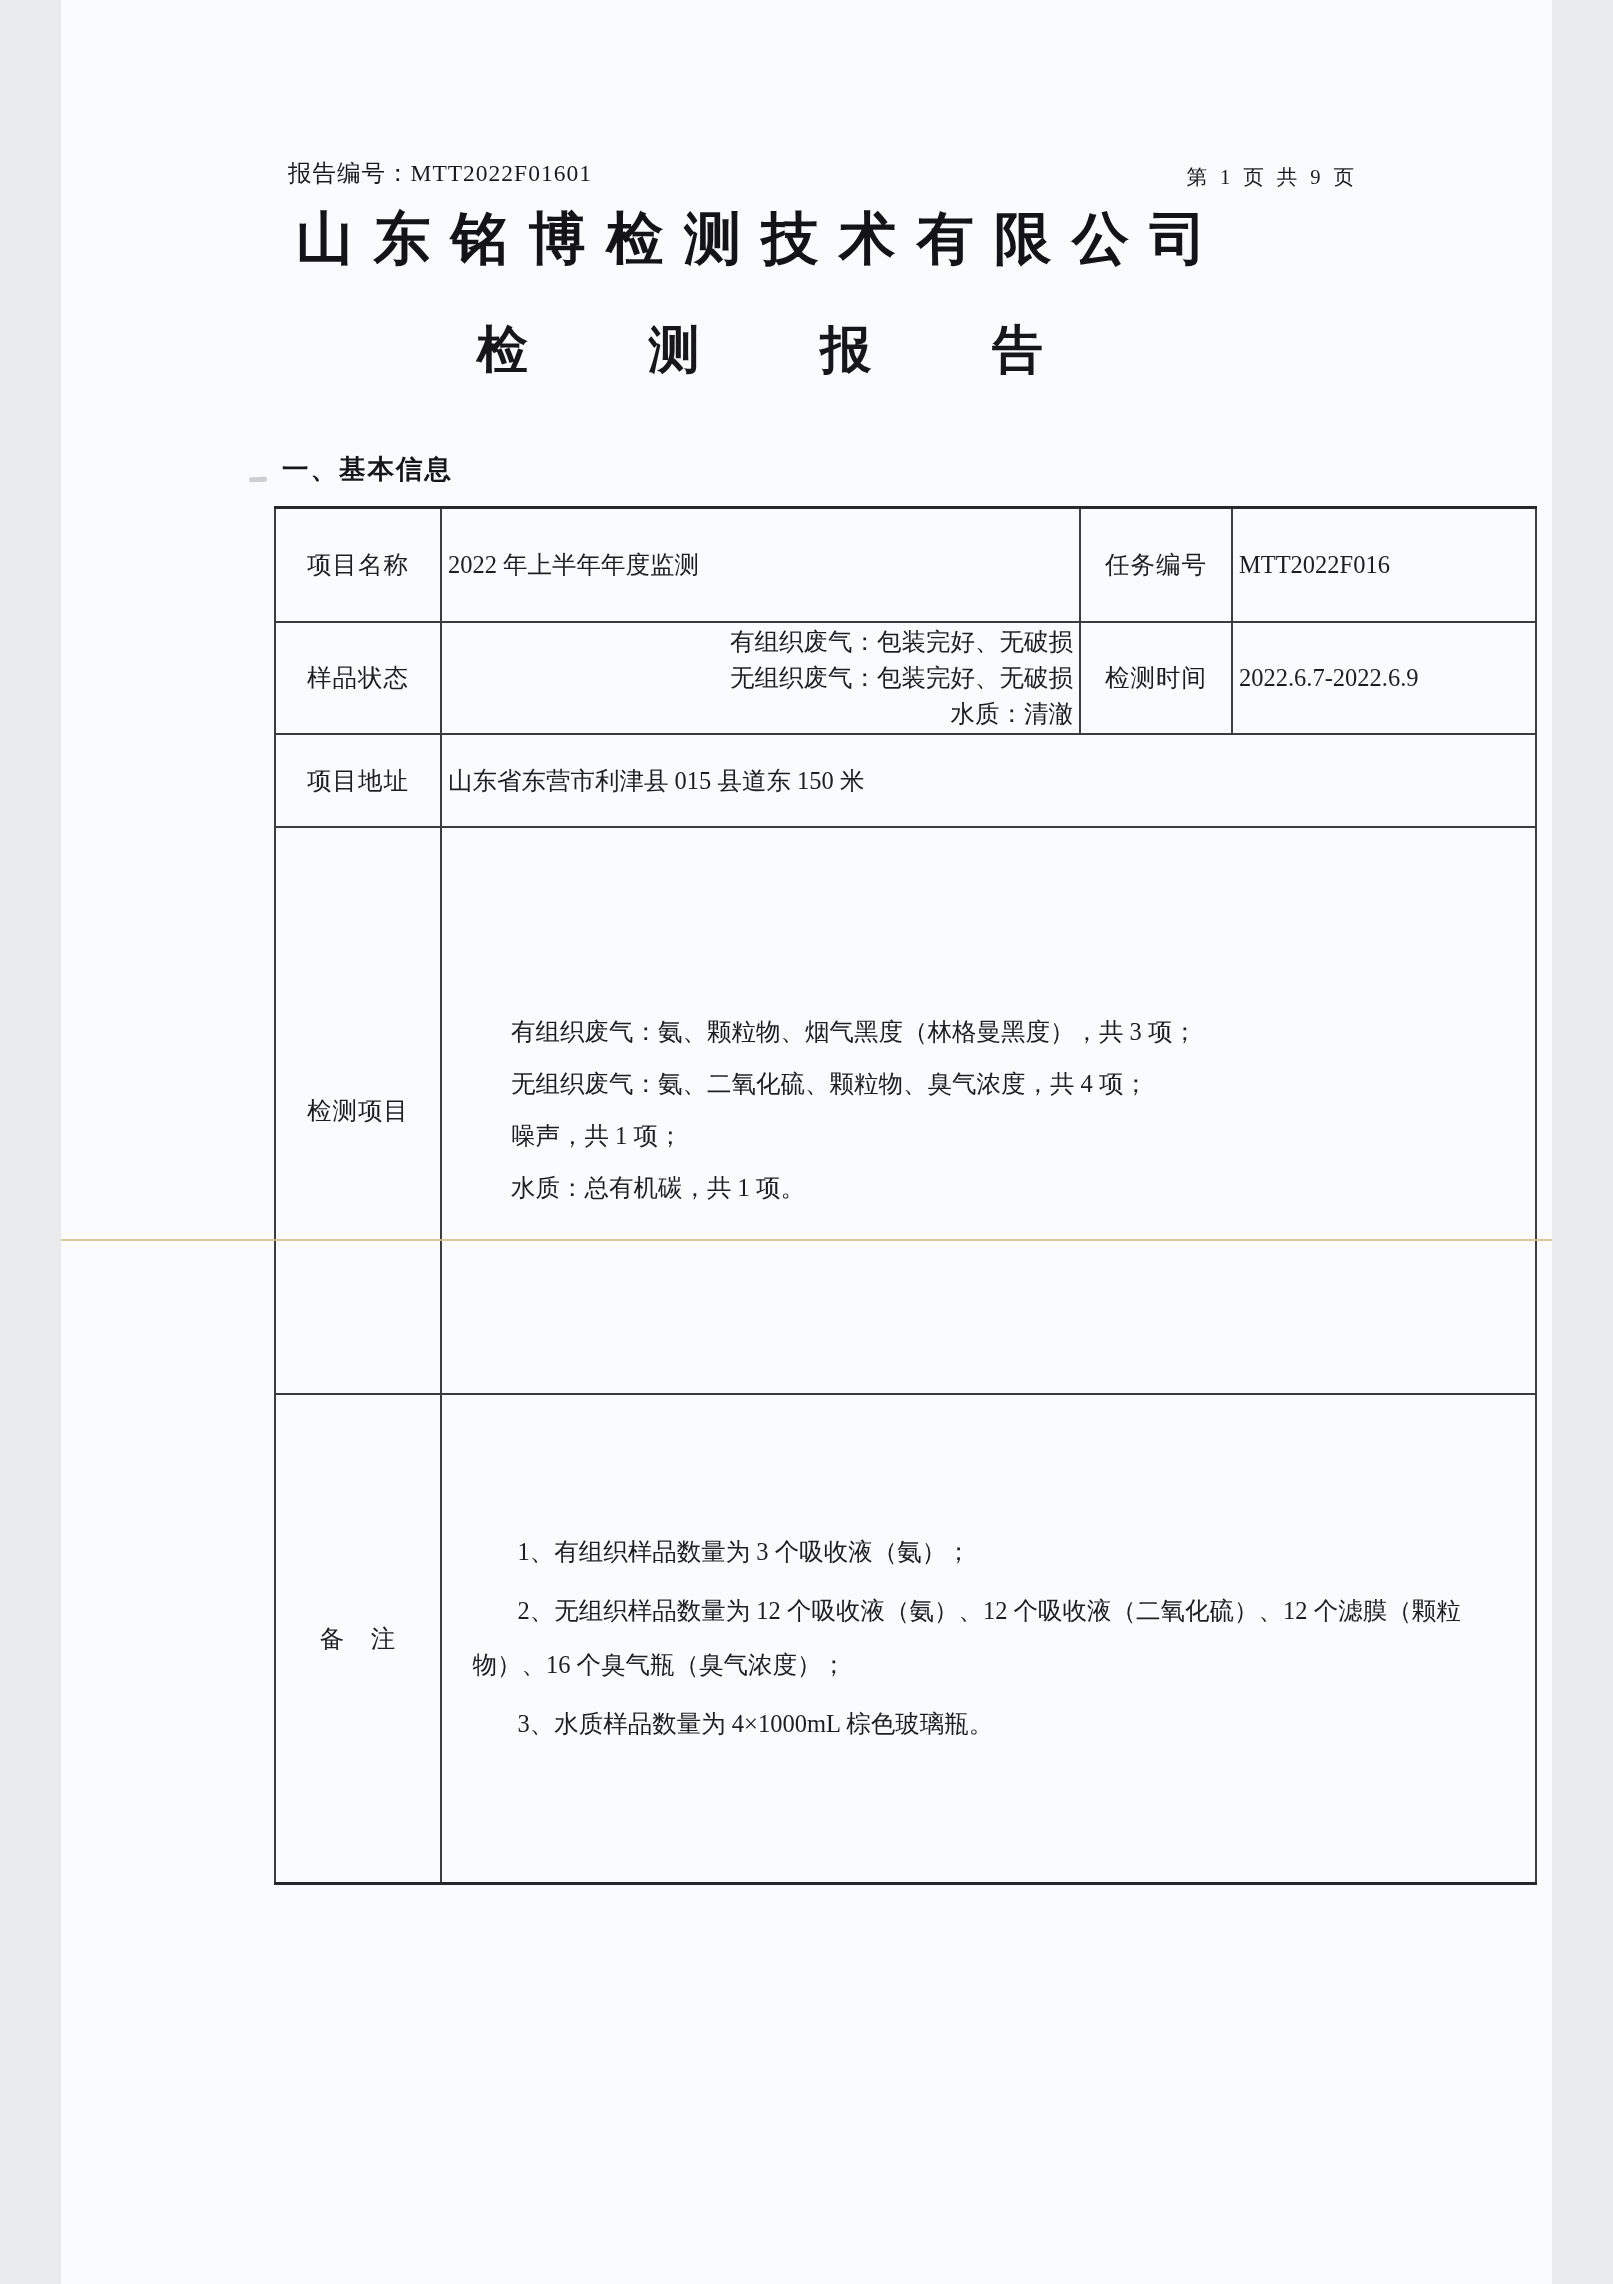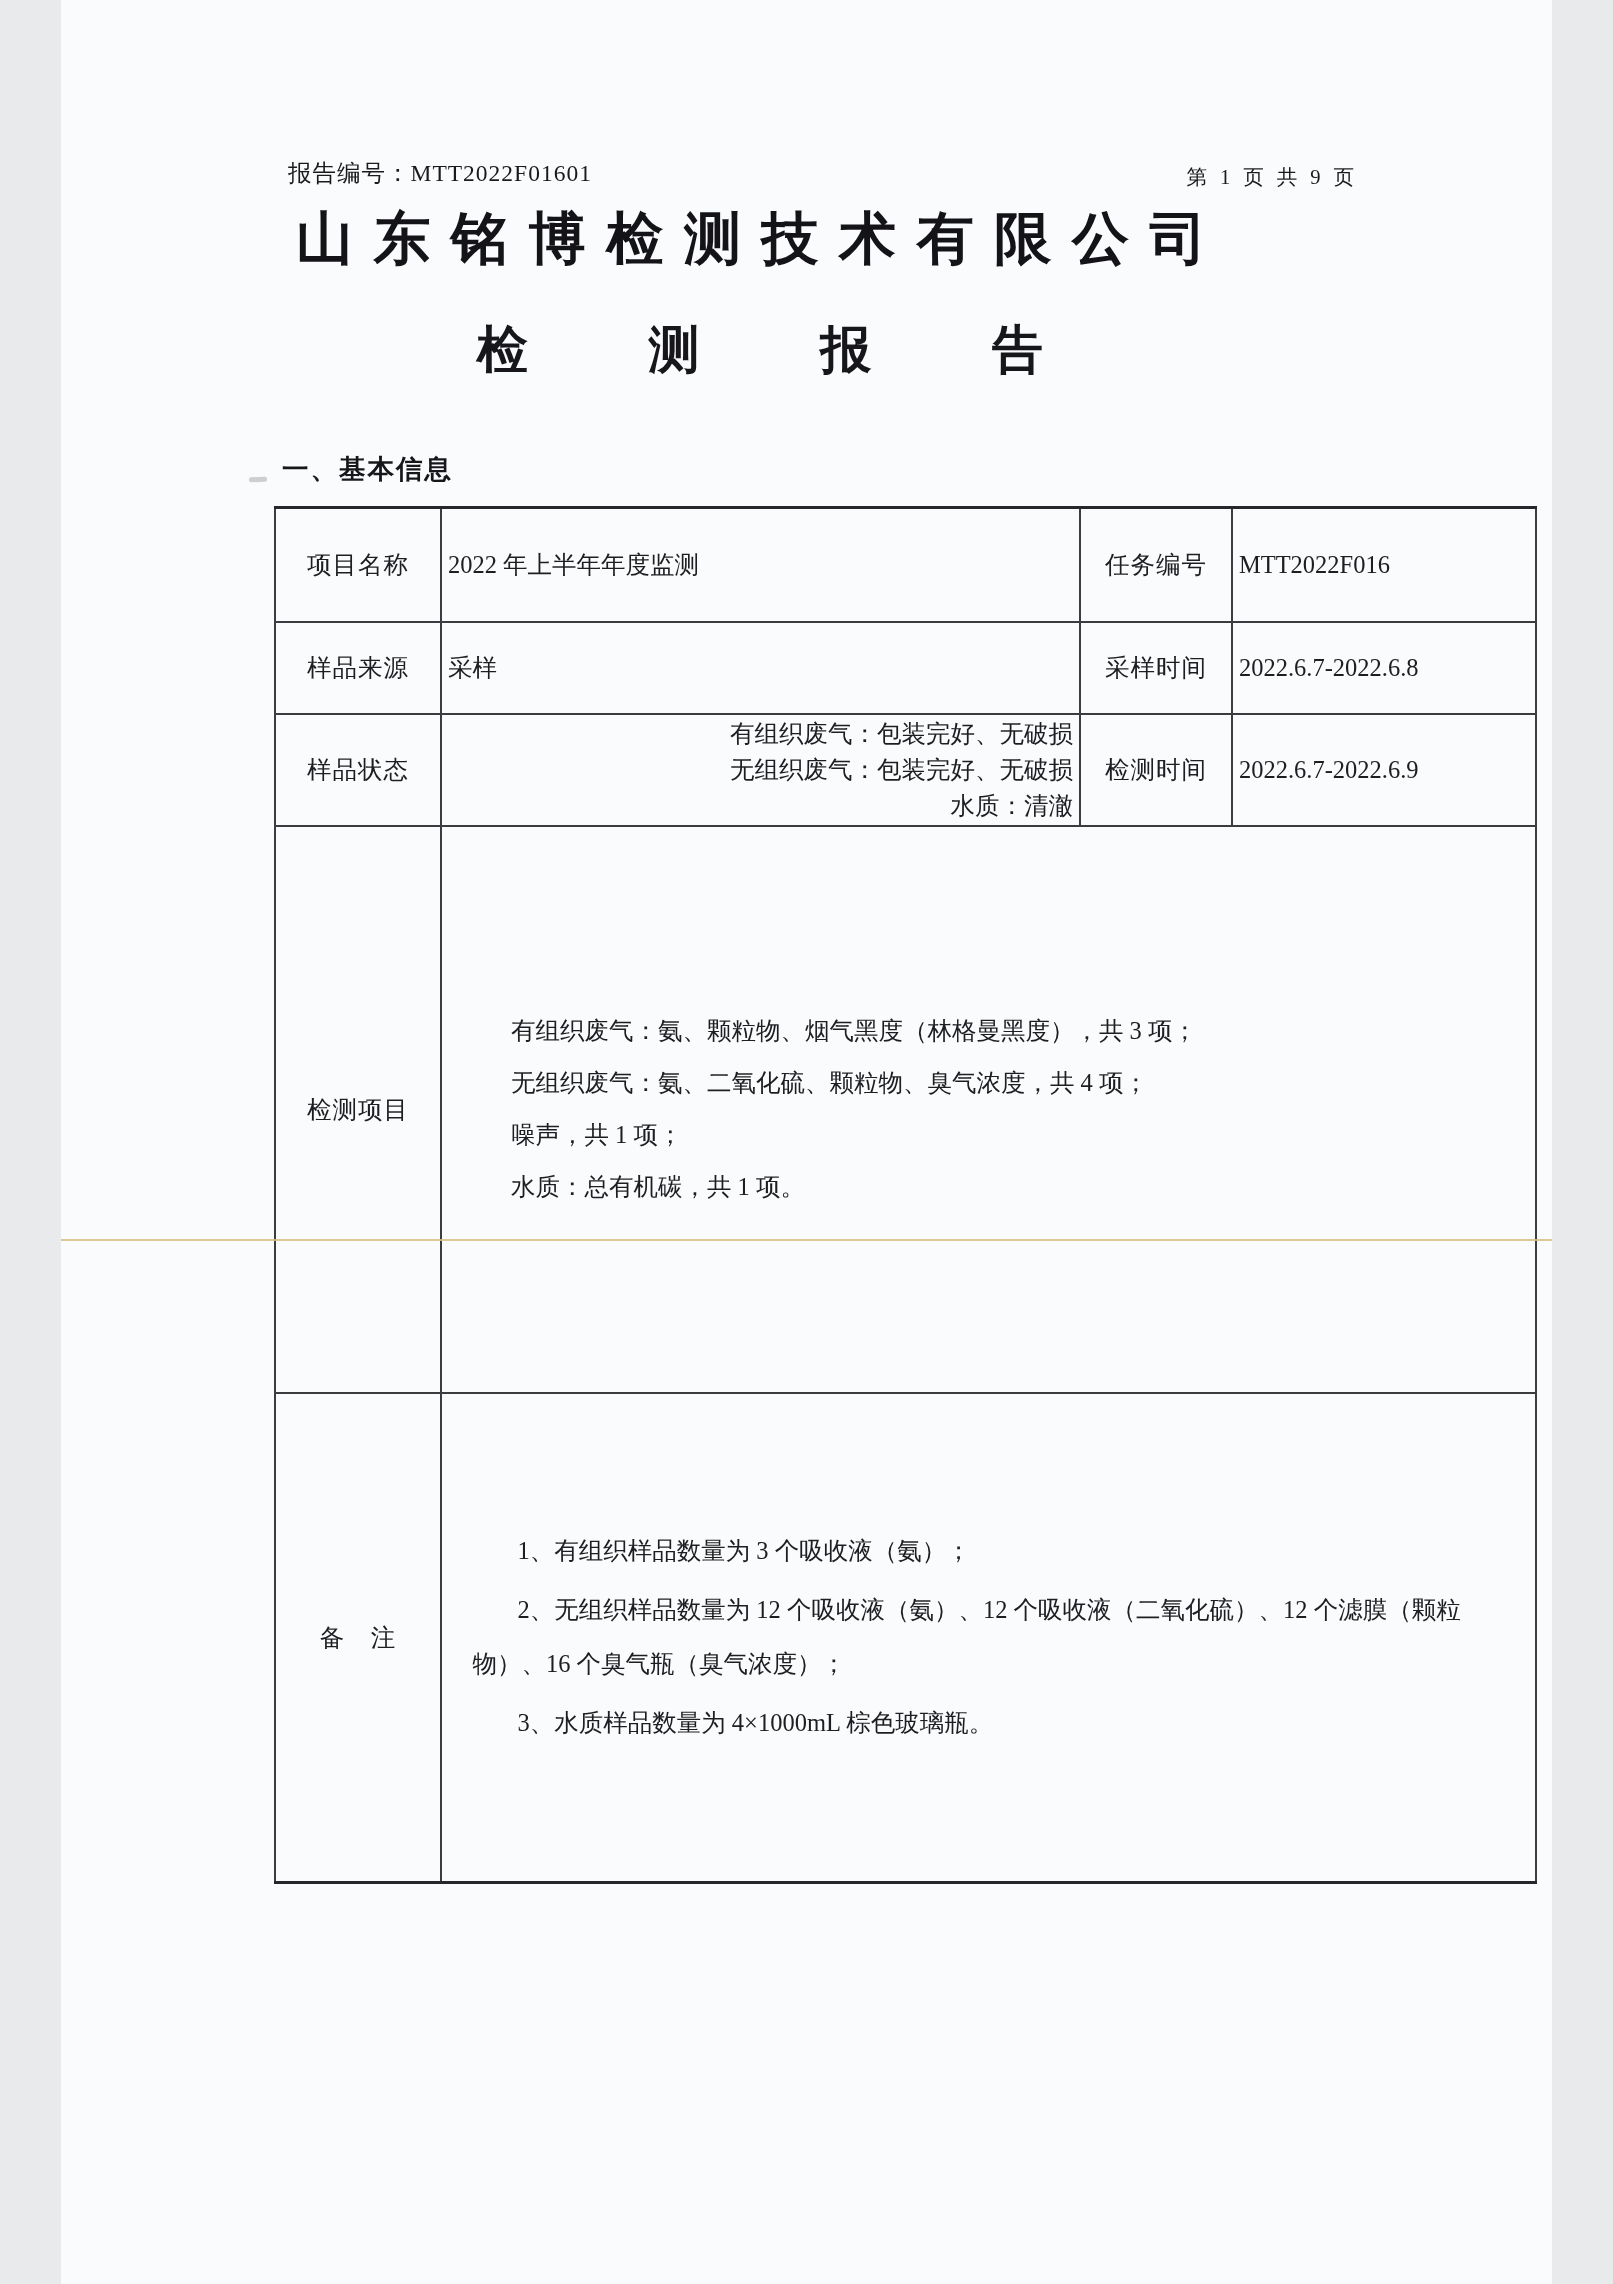--- a/index.html
+++ b/index.html
@@ -118,35 +118,33 @@
         <col style="width:152px">
         <col style="width:304px">
     </colgroup>
     <tbody>
         <tr style="height:114px">
       <td class="lbl">项目名称</td>
       <td class="val">2022 年上半年年度监测</td>
       <td class="lbl">任务编号</td>
       <td class="val">MTT2022F016</td>
     </tr>
-    <tr style="height:92px">
-      <td class="lbl">样品来源</td>
-      <td class="val">采样</td>
-      <td class="lbl">采样时间</td>
-      <td class="val">2022.6.7-2022.6.8</td>
-    </tr>
     <tr style="height:112px">
       <td class="lbl">样品状态</td>
       <td class="val-lines">
         <div>有组织废气：包装完好、无破损</div>
         <div>无组织废气：包装完好、无破损</div>
         <div>水质：清澈</div>
       </td>
       <td class="lbl">检测时间</td>
       <td class="val">2022.6.7-2022.6.9</td>
+    </tr>
+    <tr style="height:93px">
+      <td class="lbl">项目地址</td>
+      <td class="val" colspan="3">山东省东营市利津县 015 县道东 150 米</td>
     </tr>
     <tr style="height:567px">
       <td class="lbl">检测项目</td>
       <td class="big-left" colspan="3">
         <div class="proj-lines">
           <div>有组织废气：氨、颗粒物、烟气黑度（林格曼黑度），共 3 项；</div>
           <div>无组织废气：氨、二氧化硫、颗粒物、臭气浓度，共 4 项；</div>
           <div>噪声，共 1 项；</div>
           <div>水质：总有机碳，共 1 项。</div>
         </div>

